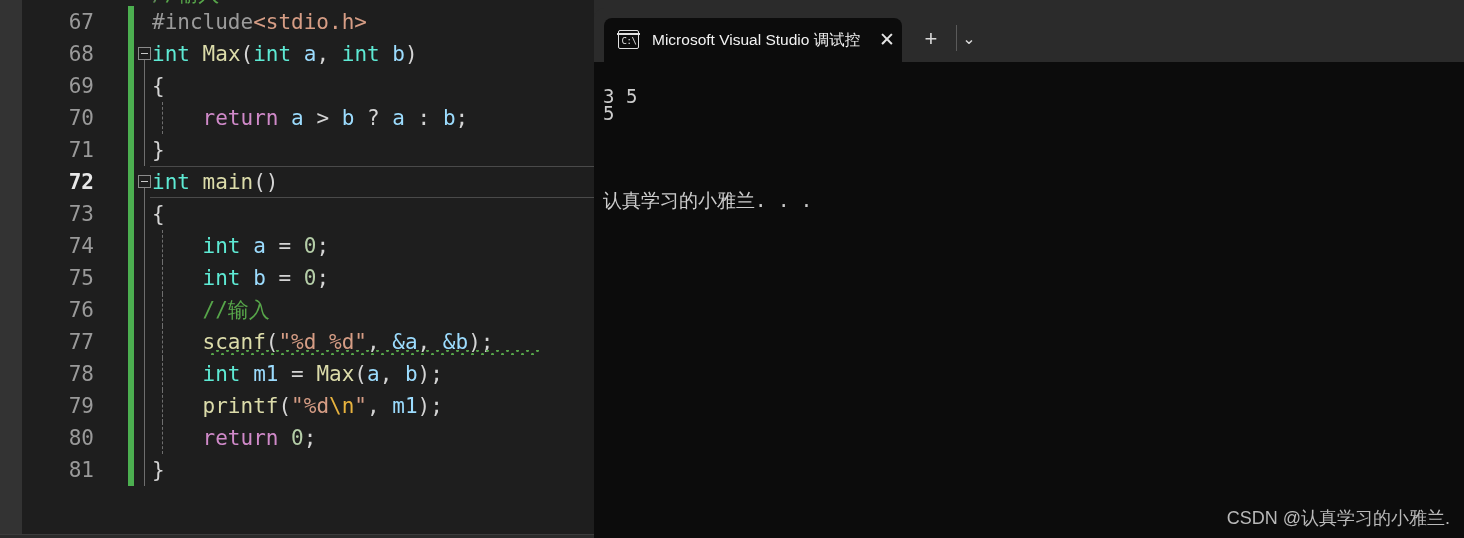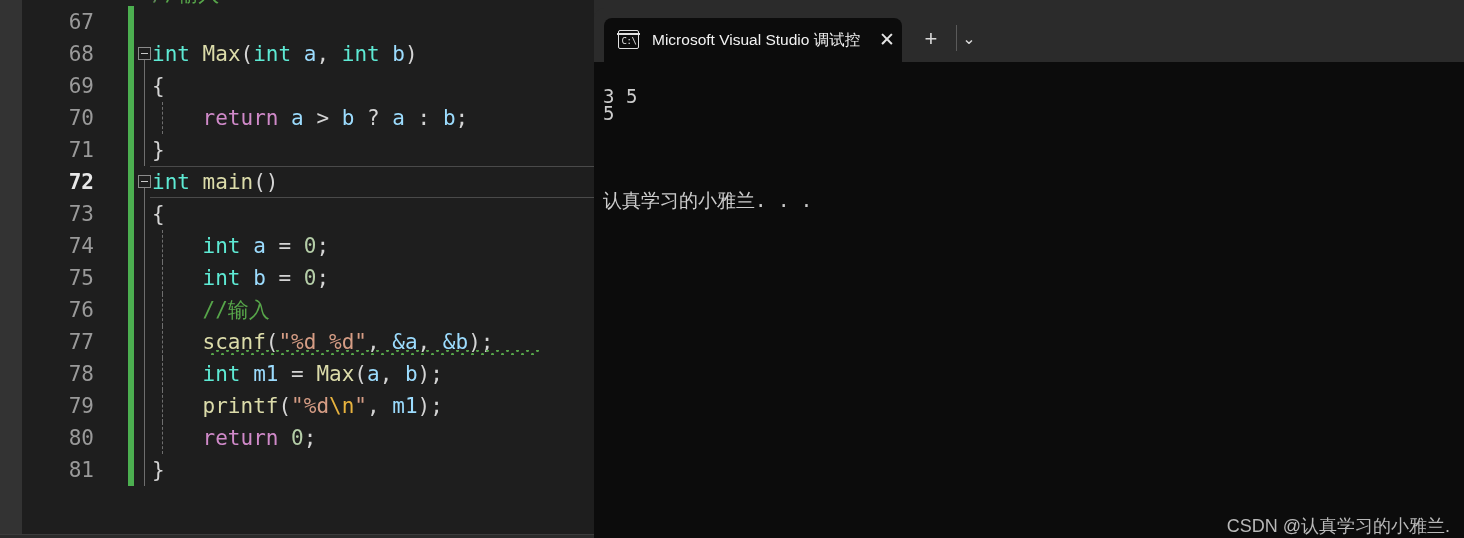--- a/index.html
+++ b/index.html
@@ -150,34 +150,34 @@
   #term-body{
     position:absolute;left:0;top:62px;width:870px;height:476px;
     background:#0c0c0c;overflow:hidden;
   }
   .tline{
     position:absolute;left:9px;font-size:19px;line-height:29px;
     color:#cccccc;white-space:pre;
     font-family:"DejaVu Sans Mono",monospace;
   }
   #watermark{
-    position:absolute;right:14px;bottom:0;
+    position:absolute;right:14px;bottom:8px;
     font-size:18px;color:#b9b9b9;
     font-family:"Liberation Sans",sans-serif;white-space:nowrap;
   }
 </style>
 </head>
 <body>
 
 <div id="editor">
   <div id="left-strip"></div>
   <div id="code-lines">
       <div class="clip-top">//输入</div>
       <div class="clip-br"></div>
-      <div class="code-line" style="top: 6px;"><div class="lnum">67</div><div class="chgbar"></div></div>
+      <div class="code-line" style="top: 6px;"><div class="lnum">67</div><div class="chgbar"></div><div class="ctext"><span class="s-pre">#include</span><span class="s-inc">&lt;stdio.h&gt;</span></div></div>
       <div class="code-line" style="top: 38px;"><div class="lnum">68</div><div class="chgbar"></div><div class="fold"></div><div class="vline" style="left: 144px; top: 22px; height: 10px;"></div><div class="ctext"><span class="s-kw">int</span><span class="s-plain"> </span><span class="s-fn">Max</span><span class="s-br">(</span><span class="s-kw">int</span><span class="s-plain"> </span><span class="s-id">a</span><span class="s-plain">, </span><span class="s-kw">int</span><span class="s-plain"> </span><span class="s-id">b</span><span class="s-br">)</span></div></div>
       <div class="code-line" style="top: 70px;"><div class="lnum">69</div><div class="chgbar"></div><div class="vline" style="left: 144px; top: 0px; height: 32px;"></div><div class="ctext"><span class="s-br">{</span></div></div>
       <div class="code-line" style="top: 102px;"><div class="lnum">70</div><div class="chgbar"></div><div class="vline" style="left: 144px; top: 0px; height: 32px;"></div><div class="dline" style="left: 162px; top: 0px; height: 32px;"></div><div class="ctext"><span class="s-plain">    </span><span class="s-ctl">return</span><span class="s-plain"> </span><span class="s-id">a</span><span class="s-plain"> &gt; </span><span class="s-id">b</span><span class="s-plain"> ? </span><span class="s-id">a</span><span class="s-plain"> : </span><span class="s-id">b</span><span class="s-plain">;</span></div></div>
       <div class="code-line" style="top: 134px;"><div class="lnum">71</div><div class="chgbar"></div><div class="vline" style="left: 144px; top: 0px; height: 32px;"></div><div class="ctext"><span class="s-br">}</span></div></div>
       <div class="code-line" style="top: 166px;"><div class="cur-line-box"></div><div class="lnum current">72</div><div class="chgbar"></div><div class="fold"></div><div class="vline" style="left: 144px; top: 22px; height: 10px;"></div><div class="ctext"><span class="s-kw">int</span><span class="s-plain"> </span><span class="s-fn">main</span><span class="s-br">()</span></div></div>
       <div class="code-line" style="top: 198px;"><div class="lnum">73</div><div class="chgbar"></div><div class="vline" style="left: 144px; top: 0px; height: 32px;"></div><div class="ctext"><span class="s-br">{</span></div></div>
       <div class="code-line" style="top: 230px;"><div class="lnum">74</div><div class="chgbar"></div><div class="vline" style="left: 144px; top: 0px; height: 32px;"></div><div class="dline" style="left: 162px; top: 0px; height: 32px;"></div><div class="ctext"><span class="s-plain">    </span><span class="s-kw">int</span><span class="s-plain"> </span><span class="s-id">a</span><span class="s-plain"> = </span><span class="s-num">0</span><span class="s-plain">;</span></div></div>
       <div class="code-line" style="top: 262px;"><div class="lnum">75</div><div class="chgbar"></div><div class="vline" style="left: 144px; top: 0px; height: 32px;"></div><div class="dline" style="left: 162px; top: 0px; height: 32px;"></div><div class="ctext"><span class="s-plain">    </span><span class="s-kw">int</span><span class="s-plain"> </span><span class="s-id">b</span><span class="s-plain"> = </span><span class="s-num">0</span><span class="s-plain">;</span></div></div>
       <div class="code-line" style="top: 294px;"><div class="lnum">76</div><div class="chgbar"></div><div class="vline" style="left: 144px; top: 0px; height: 32px;"></div><div class="dline" style="left: 162px; top: 0px; height: 32px;"></div><div class="ctext"><span class="s-plain">    </span><span class="s-cmt">//输入</span></div></div>
       <div class="code-line" style="top: 326px;"><div class="lnum">77</div><div class="chgbar"></div><div class="vline" style="left: 144px; top: 0px; height: 32px;"></div><div class="dline" style="left: 162px; top: 0px; height: 32px;"></div><div class="ctext"><span class="s-plain">    </span><span class="s-fn">scanf</span><span class="s-br">(</span><span class="s-str">"%d %d"</span><span class="s-plain">, </span><span class="s-id">&amp;a</span><span class="s-plain">, </span><span class="s-id">&amp;b</span><span class="s-br">);</span></div><div class="squiggle"></div></div>

